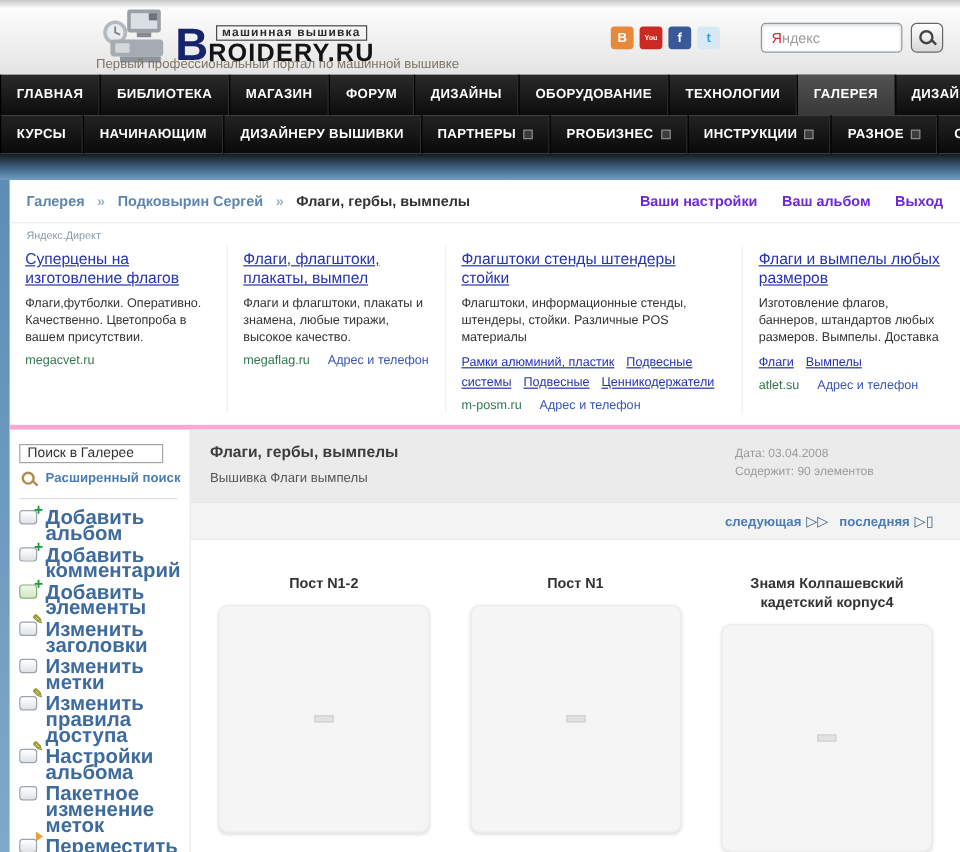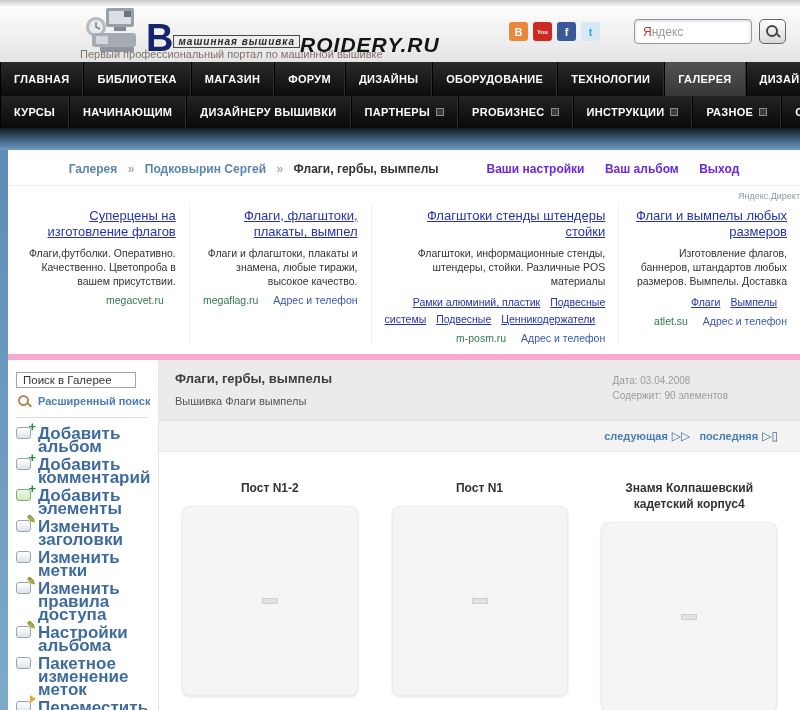--- a/index.html
+++ b/index.html
@@ -9,21 +9,21 @@
     background:linear-gradient(180deg,#cdd9e4 0px,#cdd9e4 120px,#5d8cb6 150px,#7fa9c9 710px);
     font-family:"Liberation Sans", sans-serif;
   }
   .topstrip { height:6px; background:linear-gradient(#c9c9c9,#f2f2f2); }
 
   
   .header { position:relative; height:56px; background:linear-gradient(180deg,#fdfdfd,#e4e4e4); }
   .logo { position:absolute; left:84px; top:1px; display:flex; align-items:flex-end; cursor:pointer; }
   .logo-art { margin-right:2px; }
   .logo-b { font-size:38px; font-weight:bold; color:#16246b; line-height:34px; }
-  .logo-col { display:flex; flex-direction:row; align-items:flex-start;font-style:italic; }
+  .logo-col { display:flex; flex-direction:column; align-items:center; }
   .logo-top { border:1px solid #4a4a4a; font-size:10px; font-weight:bold; color:#2b2b2b; padding:0 4px; letter-spacing:1px; margin-bottom:1px; }
   .logo-rest { font-size:21px; font-weight:bold; color:#141414; letter-spacing:1px; line-height:20px; }
   .tagline { position:absolute; left:80px; top:42px; font-size:11px; color:#7d7467; }
   .header-right { position:absolute; right:14px; top:13px; display:flex; align-items:center; }
   .socials { display:flex; gap:5px; margin-right:34px; }
   .soc { width:19px; height:19px; border-radius:3px; display:flex; align-items:center; justify-content:center;
          color:#fff; font-size:11px; font-weight:bold; cursor:pointer; }
   .s-blogger { background:#e8883a; }
   .s-youtube { background:#cc2a20; font-size:6px; }
   .s-facebook{ background:#3b5998; }
@@ -47,28 +47,28 @@
          font-weight:bold; letter-spacing:.3px; text-decoration:none;
          border-right:1px solid #2e2e2e; border-left:1px solid #000; white-space:nowrap; }
   .nav1 a.active { background:linear-gradient(#525252,#383838); }
   .drop-box { width:8px; height:8px; border:1px solid #8a8a8a; background:#3c3c3c; margin-left:6px; }
 
   .blue-gap { height:22px; background:linear-gradient(180deg,#141a1f 0%,#3f6383 55%,#6f9dc2 100%); }
 
   
   .panel { margin-left:8px; background:#fff; min-height:560px; }
 
-  .crumbbar { display:flex; justify-content:center; align-items:center; padding:9px 14px 8px;
+  .crumbbar { display:flex; justify-content:space-between; align-items:center; padding:9px 14px 8px;
               border-bottom:1px solid #ececec;gap:32px; }
   .crumbs a { color:#5c85ad; font-weight:bold; font-size:12px; text-decoration:none; }
   .sep { color:#9ab0c4; margin:0 6px; font-weight:bold; font-size:12px; }
   .cur { color:#333; font-weight:bold; font-size:12px; }
   .userlinks a { color:#6d28d9; font-weight:bold; font-size:12px; margin-left:16px; text-decoration:none; }
 
-  .ads { border-bottom:6px solid #f9a8d4; padding-top:3px;text-align:right; }
+  .ads { border-bottom:4px solid #f9a8d4; padding-top:3px; }
   .ads-label { font-size:9px; color:#8b9aa8; padding:2px 0 3px 14px; }
   .ads-row { display:flex; padding-bottom:10px; }
   .ad { flex:1; padding:4px 13px 0; border-right:1px solid #efefef; }
   .ad:last-child { border-right:none; }
   .ad-title { font-size:13px; color:#2633b0; text-decoration:underline; line-height:1.25;
               display:inline-block; margin-bottom:5px; cursor:pointer; }
   .ad-body { font-size:10.5px; color:#333; line-height:1.35; margin-bottom:6px; }
   .ad-links { font-size:10.5px; line-height:1.6; }
   .ad-links a { color:#2633b0; text-decoration:underline; margin-right:10px; cursor:pointer; }
   .ad-foot { font-size:10.5px; margin-top:4px; }

